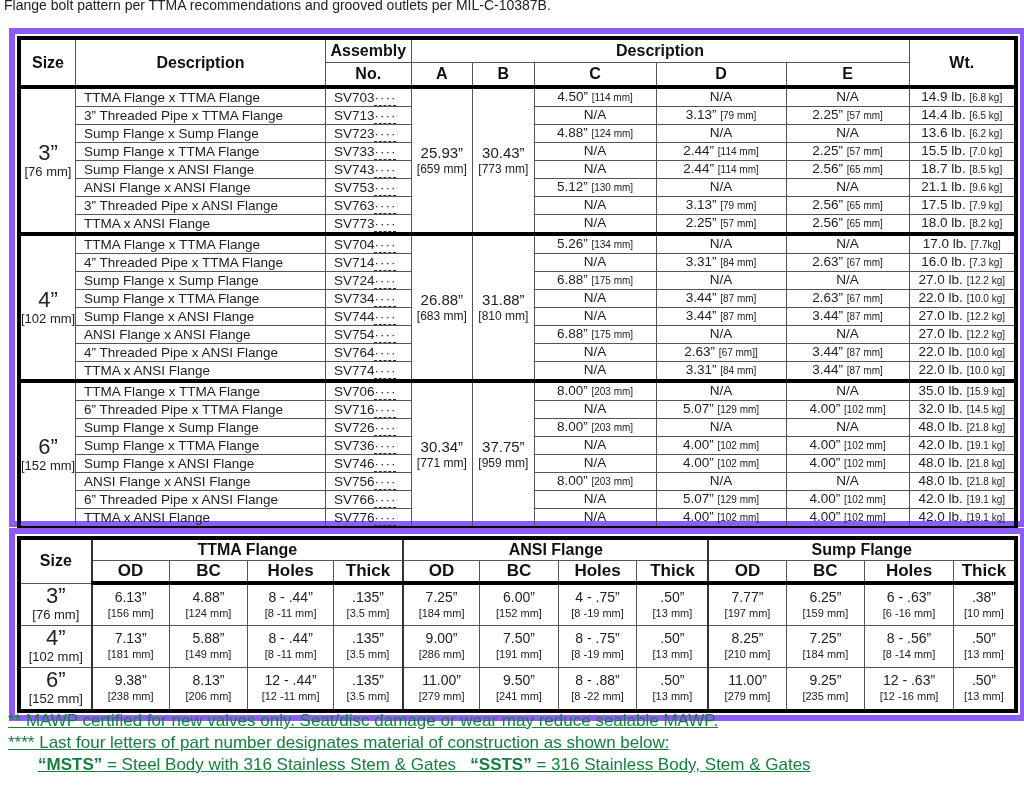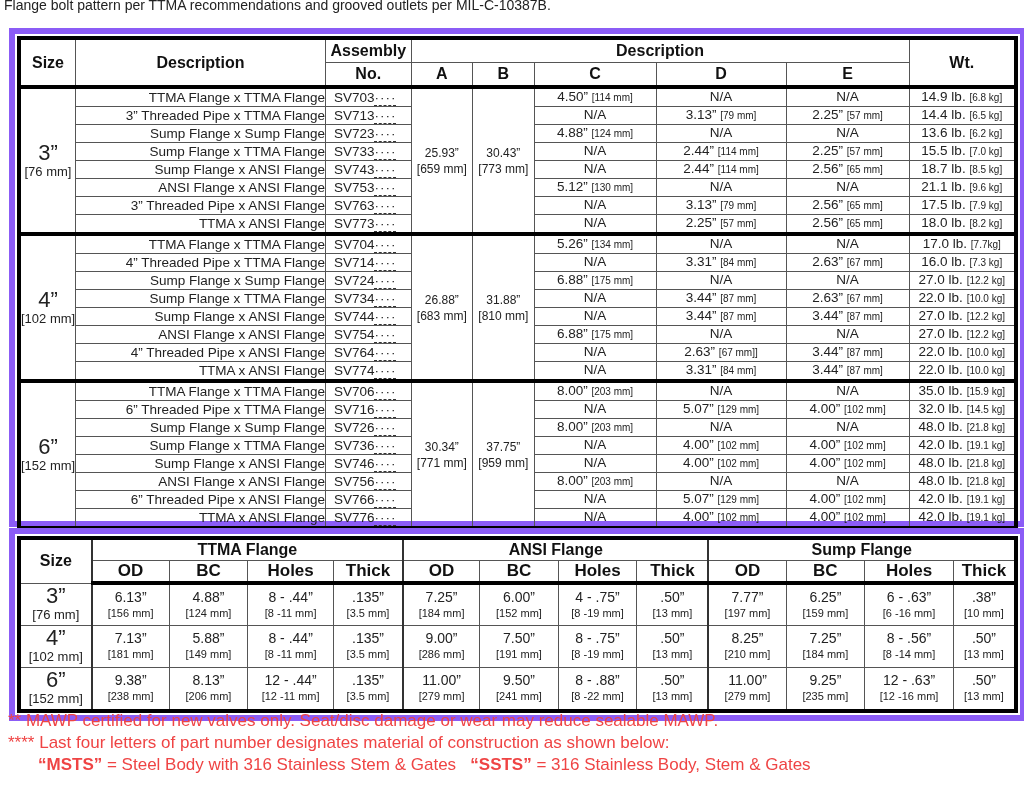--- a/index.html
+++ b/index.html
@@ -8,38 +8,38 @@
   .tblwrap { position:absolute; border:6px solid #8b5cf6; padding:2px; background:#fff; }
   .tblwrap.t1 { left:9px; top:28px; width:1001px; height:483px; }
   .tblwrap.t2 { left:9px; top:528px; width:1001px; height:177px; }
   table { border-collapse:collapse; border:4px solid #000; width:100%; height:100%; table-layout:fixed; }
   td, th { border:1px solid #555; padding:0; text-align:center; vertical-align:middle; white-space:nowrap; overflow:hidden; }
   th { font-weight:bold; color:#111; }
   .t1 th { font-size:16px; }
   .t1 thead tr.h2 th { height:22px; }
   .t1 thead tr.h1 th { height:22px; }
   .t1 tbody td { font-size:13.5px; height:16px; line-height:16px; }
-  .t1 tbody td.desc { text-align:right; padding-left:14px; }
+  .t1 tbody td.desc { text-align:left; padding-left:8px; }
   .t1 tbody td.asm { text-align:left; padding-left:8px; }
   .t1 .grp-first td { border-top:4px solid #000; }
   .t1 thead tr.h2 th { border-bottom:4px solid #000; }
   .size-big { font-size:22px; line-height:22px; display:block; }
   .size-mm { font-size:13px; display:block; }
-  .ab-big { font-size:12px; display:block; }
+  .ab-big { font-size:15px; display:block; }
   .ab-mm { font-size:12px; display:block; }
   .mm { font-size:10px; }
   .suffix { border-bottom:1px dashed #333; letter-spacing:1px; }
   .t2 th { font-size:16px; }
   .t2 thead th { height:20px; }
   .t2 thead tr.h2 th { border-bottom:4px solid #000; font-size:17px;margin-top:42px; }
   .t2 tbody td { font-size:14px; line-height:16px; }
   .t2 tbody td .v { display:block; }
   .t2 tbody td .m { display:block; font-size:11px; }
   .t2 .gcol { border-left:2px solid #333; }
-  .notes { position:absolute; left:8px; top:710px; font-size:17px; color:#ef4444; line-height:22px; }
+  .notes { position:absolute; left:8px; top:710px; font-size:17px; color:#15803d; line-height:22px;text-decoration:underline; }
   .notes div { white-space:nowrap; }
   .notes .ind { padding-left:30px; }
   .notes b { font-weight:bold; }
 </style>
 </head>
 <body>
 
 <div class="intro">Flange bolt pattern per TTMA recommendations and grooved outlets per MIL-C-10387B.</div>
 
 <div class="tblwrap t1">

